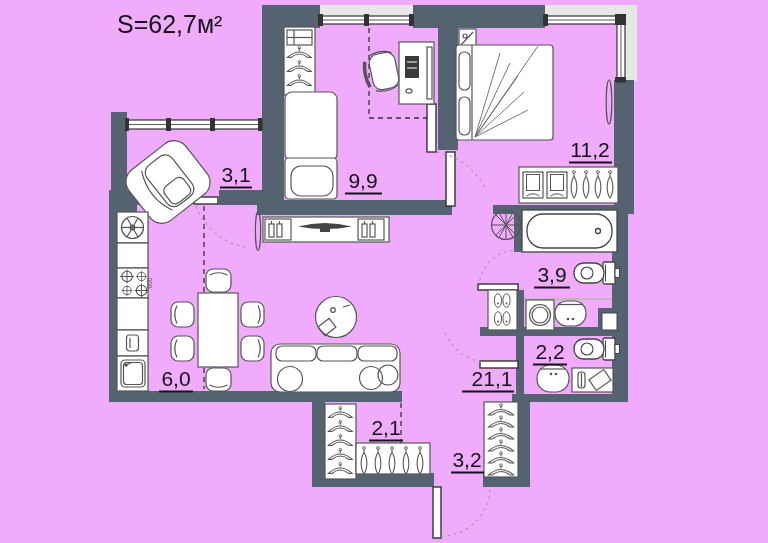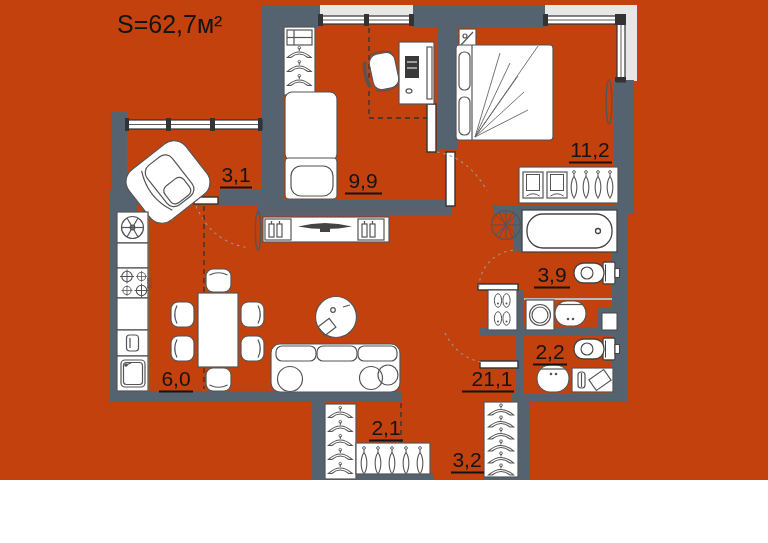--- a/index.html
+++ b/index.html
@@ -1,16 +1,16 @@
 <!DOCTYPE html>
 <html><head>
 <meta charset="utf-8">
 <style>
   html,body{margin:0;padding:0;background:#fff;}
-  .stage{position:relative;width:768px;height:480px;background:#c2410c;overflow:hidden;}
+  .stage{position:relative;width:768px;height:543px;background:#f0abfc;overflow:hidden;}
   svg{display:block;}
   text{font-family:"Liberation Sans","DejaVu Sans",sans-serif;fill:#141414;}
   .room-label{font-size:21px;}
   .title-label{font-size:25px;}
   .dim-label{font-size:6.5px;fill:#555;}
   .f{fill:#fff;stroke:#555;stroke-width:1.2;}
   .fn{fill:none;stroke:#555;stroke-width:1.2;}
   .fb{fill:#fff;stroke:#444;stroke-width:1.3;}
   .fnb{fill:none;stroke:#444;stroke-width:1.3;}
   .win{fill:#fff;stroke:#333;stroke-width:1.2;}

